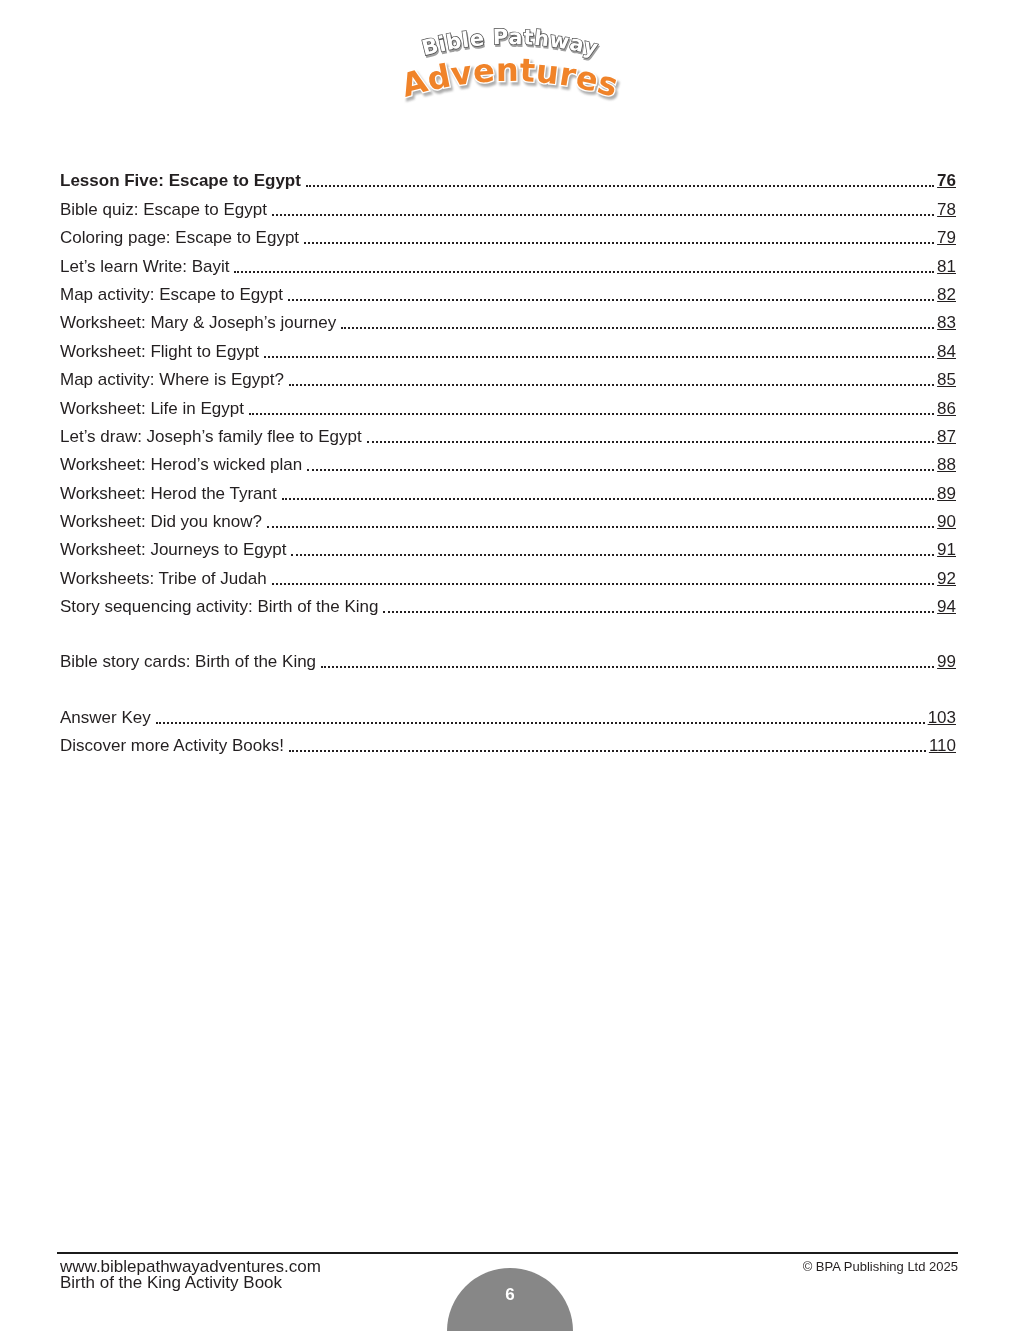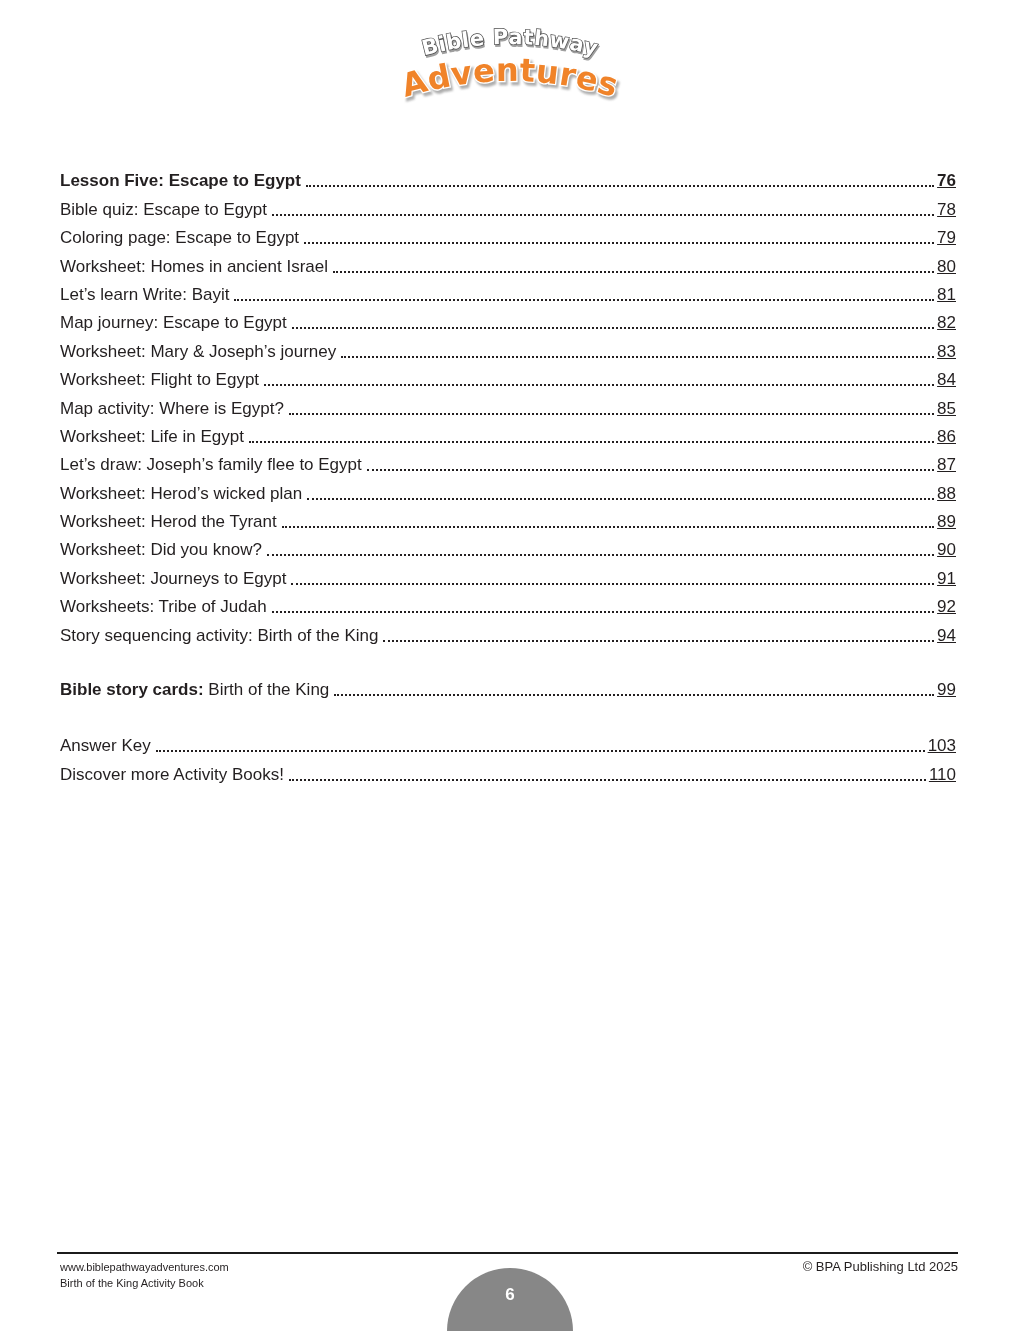--- a/index.html
+++ b/index.html
@@ -63,34 +63,34 @@
   .leader{
     flex:1 1 auto;
     align-self:flex-end;
     border-bottom:2.1px dotted #231f20;
     margin:0 3px 4px 5px;
     min-width:20px;
   }
   .toc-page{flex:0 0 auto;text-decoration:underline;}
   .gap-story{margin-top:26px;}
   .gap-extra{margin-top:28px;}
-  .bold-prefix{font-weight:bold;}
+  .bold-prefix{font-weight:normal;}
 
   
   .footer-rule{
     position:absolute;
     left:57px;right:62px;
     top:1252px;
     height:2.4px;
     background:#1b1b1b;
   }
   .footer-left{
     position:absolute;
     left:60px;top:1259px;
-    font-size:11px;
+    font-size:17px;
     line-height:16px;
   }
   .footer-right{
     position:absolute;
     right:62px;top:1259px;
     font-size:13px;
     text-align:right;
   }
   .page-dome{
     position:absolute;
@@ -140,31 +140,26 @@
           <span class="toc-label">Bible quiz: Escape to Egypt</span>
           <span class="leader"></span>
           <span class="toc-page">78</span>
         </div>
         <div class="toc-row">
           <span class="toc-label">Coloring page: Escape to Egypt</span>
           <span class="leader"></span>
           <span class="toc-page">79</span>
         </div>
         <div class="toc-row">
-          <span class="toc-label">Worksheet: Homes in ancient Israel</span>
-          <span class="leader"></span>
-          <span class="toc-page">80</span>
-        </div>
-        <div class="toc-row">
           <span class="toc-label">Let’s learn Write: Bayit</span>
           <span class="leader"></span>
           <span class="toc-page">81</span>
         </div>
         <div class="toc-row">
-          <span class="toc-label">Map journey: Escape to Egypt</span>
+          <span class="toc-label">Map activity: Escape to Egypt</span>
           <span class="leader"></span>
           <span class="toc-page">82</span>
         </div>
         <div class="toc-row">
           <span class="toc-label">Worksheet: Mary &amp; Joseph’s journey</span>
           <span class="leader"></span>
           <span class="toc-page">83</span>
         </div>
         <div class="toc-row">
           <span class="toc-label">Worksheet: Flight to Egypt</span>

